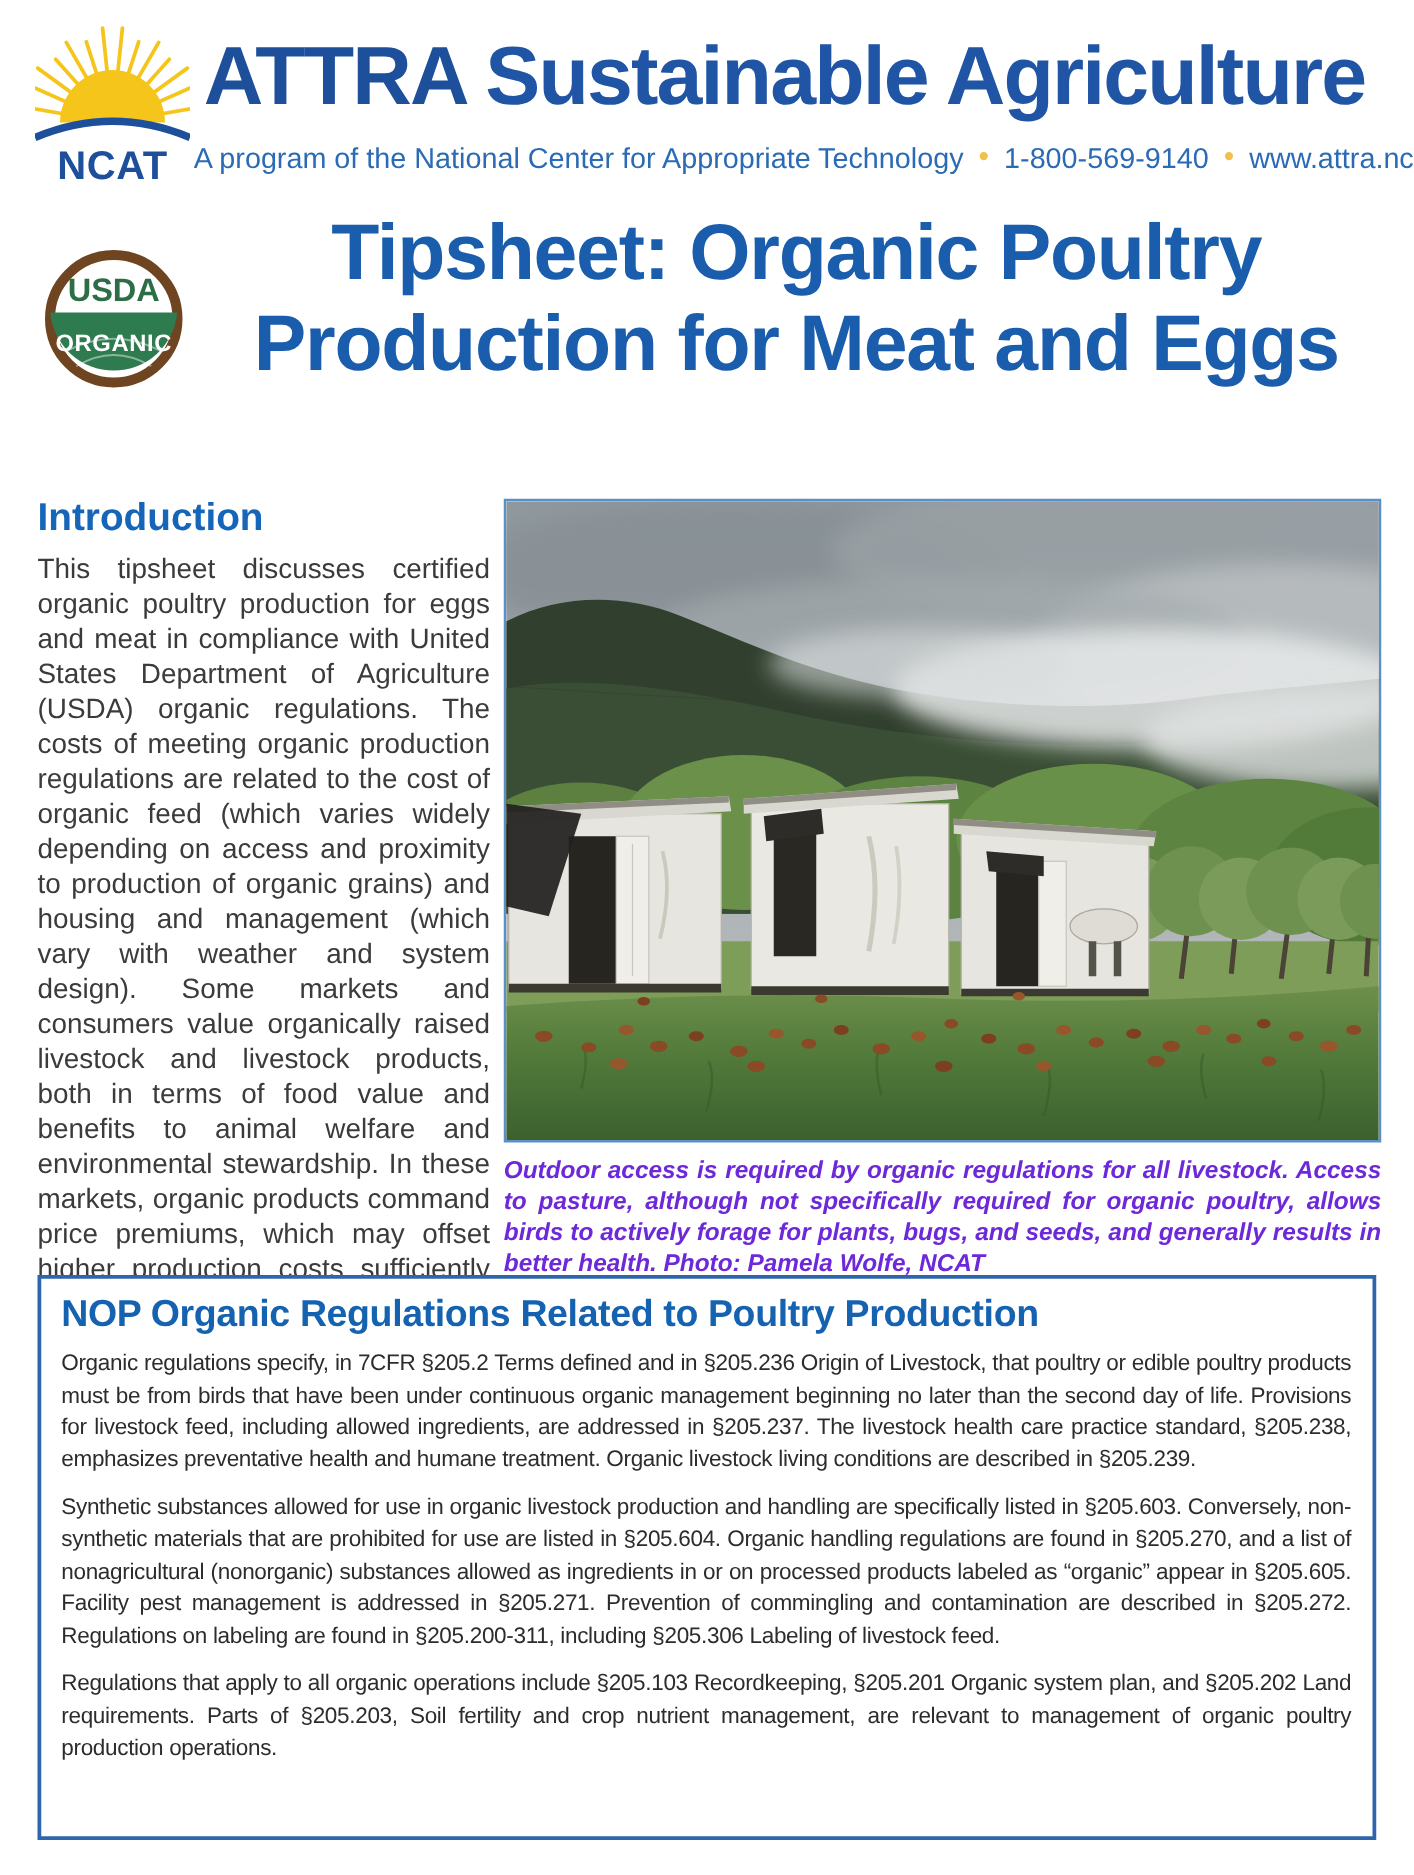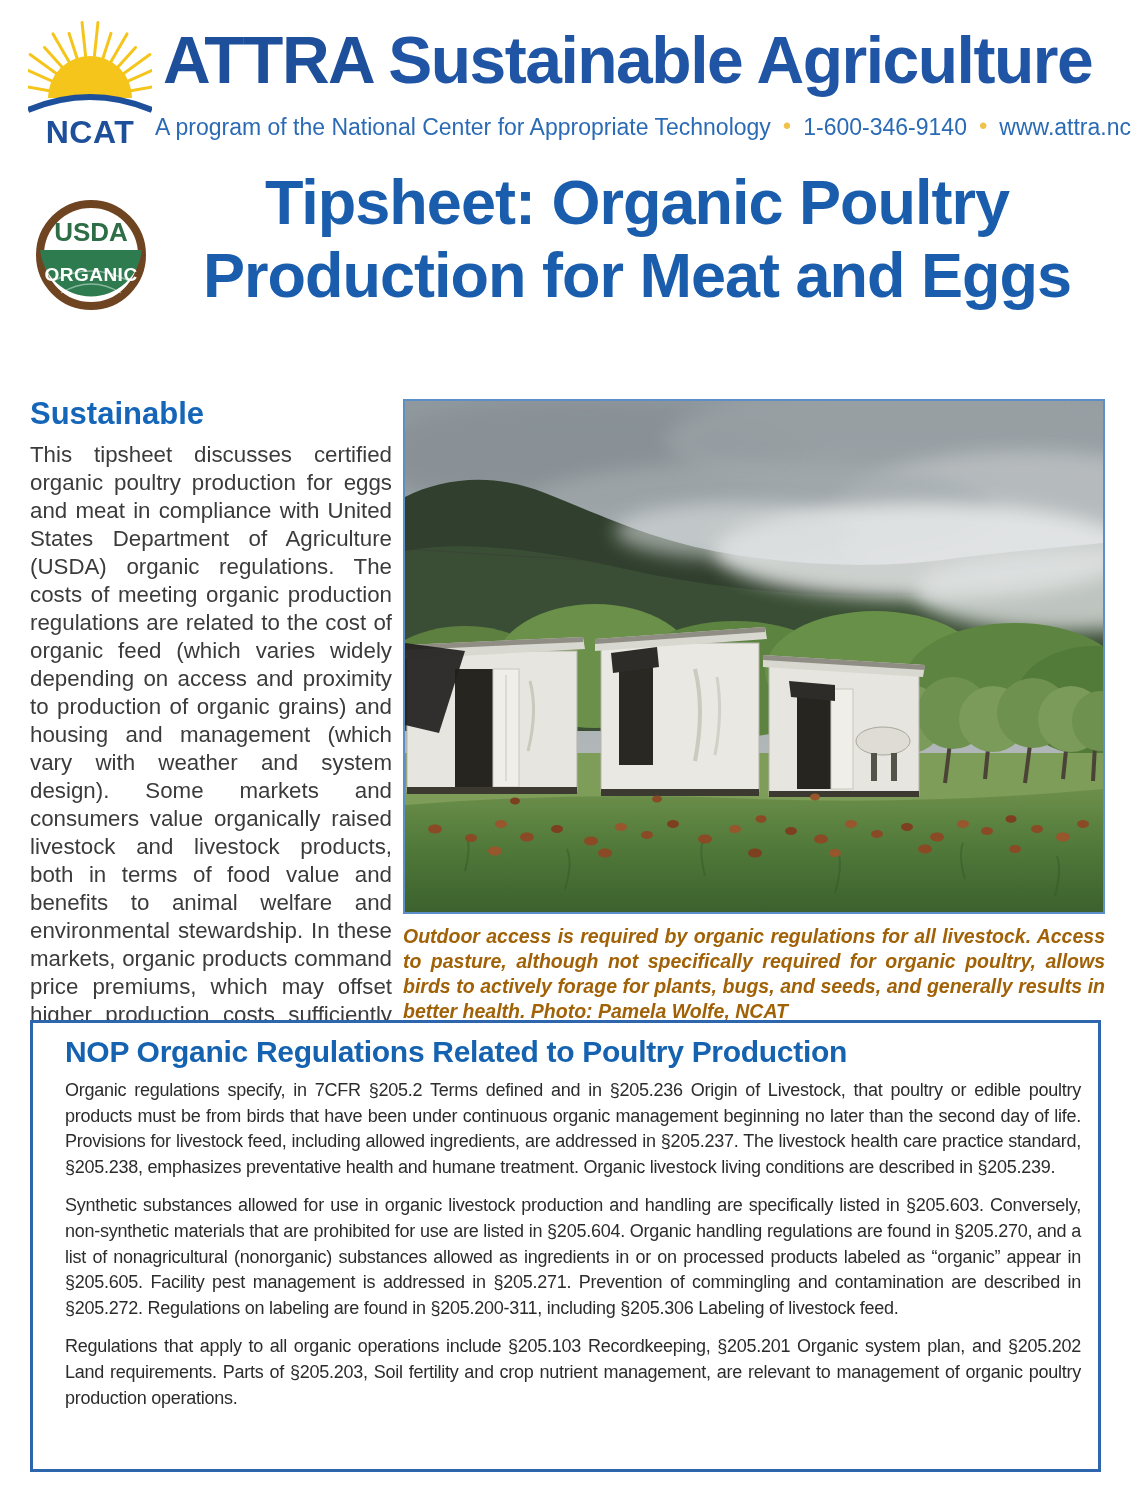--- a/index.html
+++ b/index.html
@@ -25,25 +25,25 @@
   
   .intro{position:absolute;left:30px;top:396px;width:362px;}
   .intro h2{margin:0 0 9px 0;font-size:31px;font-weight:bold;color:#1566b8;}
   .intro p{margin:0;font-size:22.3px;line-height:28px;color:#3b3b3b;
         text-align:justify;text-align-last:left;}
 
   
   .photo-wrap{position:absolute;left:403px;top:399px;width:702px;}
   .photo-frame{width:698px;height:511px;border:2px solid #5b8fc7;display:block;}
   .caption{margin-top:10px;font-size:19.5px;font-weight:bold;font-style:italic;
-        color:#a16207;line-height:25px;text-align:justify;text-align-last:left;}
+        color:#6d28d9;line-height:25px;text-align:justify;text-align-last:left;}
 
   
   .nop-box{position:absolute;left:30px;top:1020px;width:1071px;height:452px;
-        border:3px solid #2e66ad;box-sizing:border-box;padding:10px 17px 10px 32px;background:#fff;}
+        border:3px solid #2e66ad;box-sizing:border-box;padding:10px 17px 10px 16px;background:#fff;}
   .nop-box h2{margin:2px 0 9px 0;font-size:30px;font-weight:bold;color:#1563b0;letter-spacing:-.3px;}
   .nop-box p{margin:0 0 13px 0;font-size:18px;line-height:25.6px;color:#2c2c2c;
         letter-spacing:-.25px;text-align:justify;text-align-last:left;}
   .nop-box p:last-child{margin-bottom:0;}
 </style>
 </head>
 <body>
 
 <div class="page">
 
@@ -66,40 +66,40 @@
         <line x1="62" y1="50" x2="62" y2="6" transform="rotate(80 62 80)"></line>
       </g>
       <path d="M20,80 A42,42 0 0 1 104,80 Z" fill="#f5c51b"></path>
       <path d="M0,92 Q62,66 124,92" fill="none" stroke="#1d4f9b" stroke-width="6"></path>
     </svg>
     <div class="ncat-word">NCAT</div>
   </div>
 
   <div class="brand-line"><span>ATTRA</span><span class="suffix">Sustainable Agriculture</span></div>
 
-  <div class="tagline"><span>A program of the National Center for Appropriate Technology</span><span class="dot">•</span><span>1-600-346-9140</span><span class="dot">•</span><span>www.attra.ncat.org</span></div>
+  <div class="tagline"><span>A program of the National Center for Appropriate Technology</span><span class="dot">•</span><span>1-800-569-9140</span><span class="dot">•</span><span>www.attra.ncat.org</span></div>
 
   <div class="usda-seal">
     <svg width="118" height="118" viewBox="-59 -59 118 118">
       <circle cx="0" cy="0" r="51" fill="#ffffff" stroke="#6f4420" stroke-width="8"></circle>
       <path d="M-50.8,-5 A51,51 0 0 0 50.8,-5 Z" fill="#2d7b4f"></path>
       <path d="M-38,26 Q0,6 38,26" fill="none" stroke="#ffffff" stroke-width="1.4" opacity=".45"></path>
       <path d="M-30,38 Q0,20 30,38" fill="none" stroke="#ffffff" stroke-width="1.4" opacity=".45"></path>
       <text x="0" y="-14" text-anchor="middle" font-family="Liberation Sans, DejaVu Sans, sans-serif" font-size="26" font-weight="bold" fill="#2d6e46">USDA</text>
       <text x="0" y="26" text-anchor="middle" font-family="Liberation Sans, DejaVu Sans, sans-serif" font-size="19" font-weight="bold" fill="#ffffff" letter-spacing="0.5">ORGANIC</text>
     </svg>
   </div>
 
   <div class="doc-title">
     <div>Tipsheet: Organic Poultry</div>
     <div>Production for Meat and Eggs</div>
   </div>
 
   <div class="intro">
-    <h2>Sustainable</h2>
+    <h2>Introduction</h2>
     <p>This tipsheet discusses certified organic poultry production for eggs and meat in compliance with United States Department of Agriculture (USDA) organic regulations. The costs of meeting organic production regulations are related to the cost of organic feed (which varies widely depending on access and proximity to production of organic grains) and housing and management (which vary with weather and system design). Some markets and consumers value organically raised livestock and livestock products, both in terms of food value and benefits to animal welfare and environmental stewardship. In these markets, organic products command price premiums, which may offset higher production costs sufficiently for organic poultry production to be a viable business.</p>
   </div>
 
   <div class="photo-wrap">
     <svg class="photo-frame" viewBox="0 0 698 511" preserveAspectRatio="none">
       <defs>
         <linearGradient id="sky" x1="0" y1="0" x2="0" y2="1">
           <stop offset="0" stop-color="#8f989d"></stop>
             <stop offset=".55" stop-color="#a9b0b3"></stop>
           <stop offset="1" stop-color="#c3c7c7"></stop>

